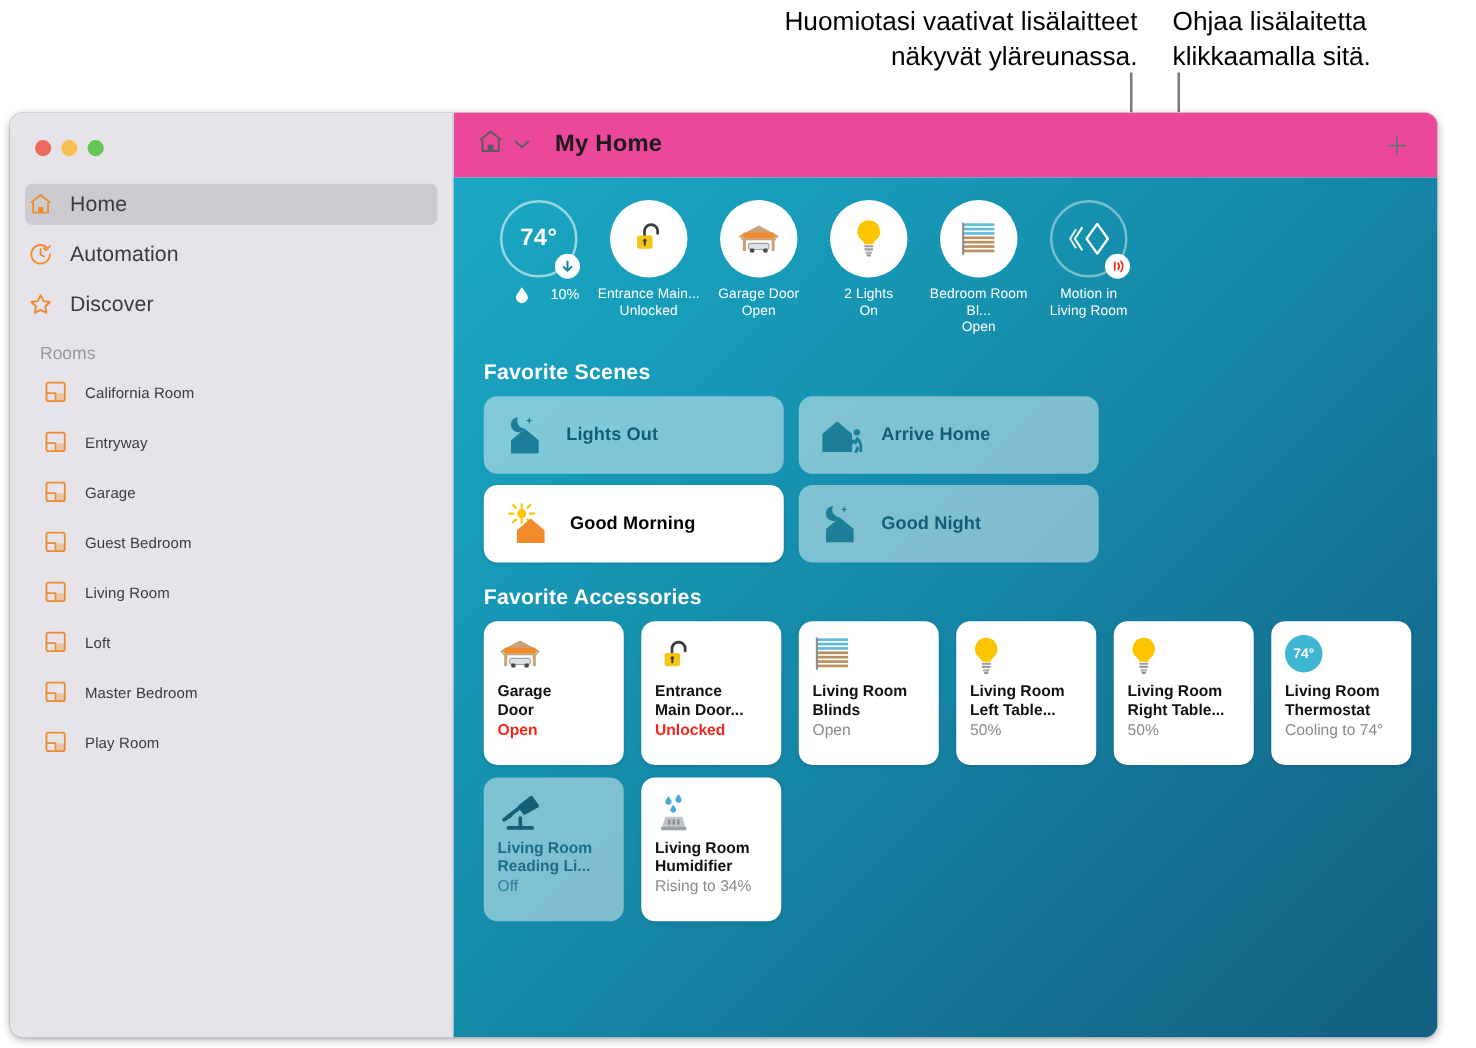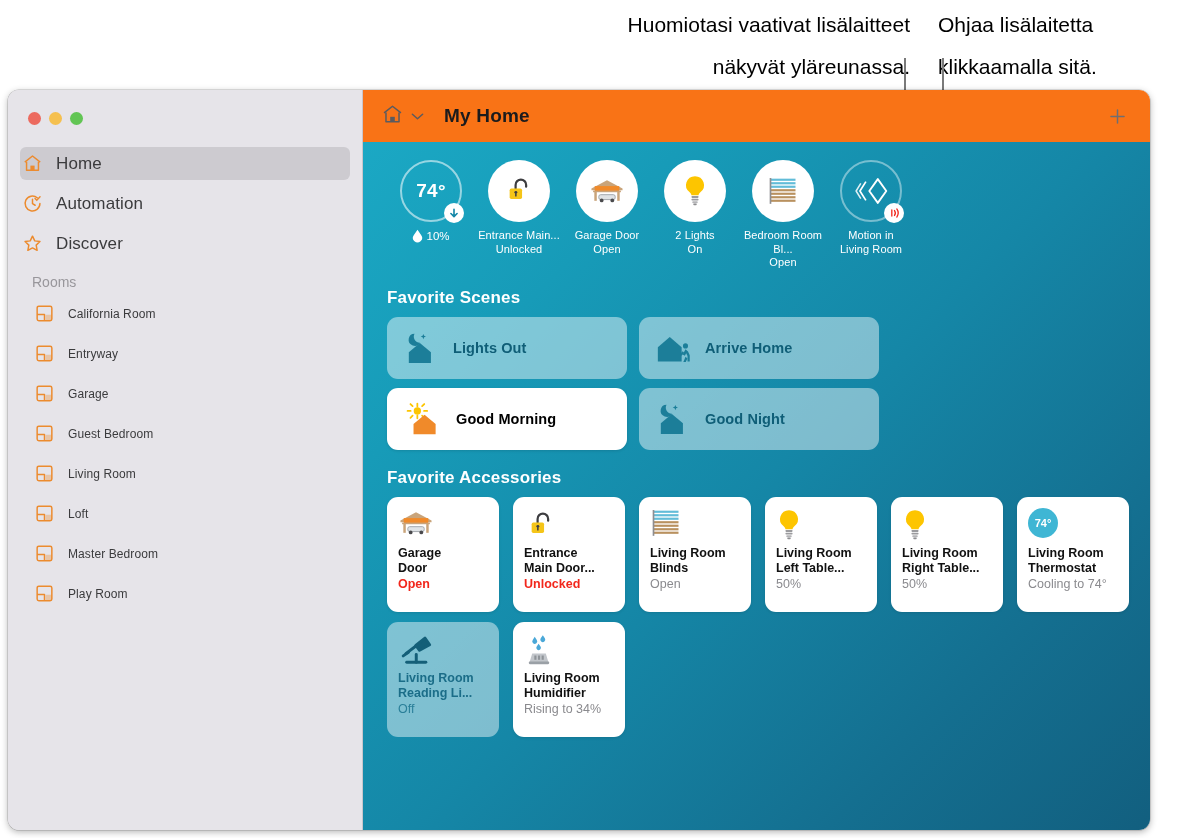--- a/index.html
+++ b/index.html
@@ -9,21 +9,21 @@
     font-family:"Liberation Sans",sans-serif;
     overflow:hidden;
     position:relative;
   }
 
   
   .callout{
     position:absolute;
     font-family:"Liberation Sans",sans-serif;
     font-size:21px;
-    line-height:42px;
+    line-height:28px;
     color:#000;
     white-space:pre-line;
   }
   #callout-left{ left:470px; top:4px; width:440px; text-align:right; }
   #callout-right{ left:938px; top:4px; width:245px; text-align:left; }
 
   .leader{ position:absolute; background:#7a7a7a; }
 
   
   #window{
@@ -71,21 +71,21 @@
     height:33px; margin:0 12px 7px 12px;
     padding-left:12px; border-radius:6px; box-sizing:border-box;
   }
   .roomrow .ico{ width:24px;height:24px;flex:0 0 24px;display:flex;align-items:center;justify-content:center;margin-right:12px; }
   .roomrow .lbl{ font-size:12px; color:#3b3b3d; letter-spacing:.1px; }
 
   
   #content{ flex:1; display:flex; flex-direction:column; background:#fff; min-width:0; }
   #toolbar{
     height:52px; flex:0 0 52px;
-    background:#f97316;
+    background:#ec4899;
     display:flex; align-items:center;
     padding:0 18px 0 18px;
     box-sizing:border-box;
   }
   #home-menu{ display:flex; align-items:center; gap:7px; cursor:default; }
   #toolbar-title{ font-size:19px; font-weight:bold; color:#1b1b1d; margin-left:20px; letter-spacing:.2px; }
   #add-btn{ margin-left:auto; width:30px;height:30px; display:flex;align-items:center;justify-content:center; }
 
   #canvas{
     flex:1; position:relative;
@@ -112,21 +112,21 @@
     width:20px;height:20px;border-radius:50%;
     display:flex;align-items:center;justify-content:center;
   }
   .status-badge.white{ background:#fff; }
   .status-label{
     margin-top:7px; font-size:11px; line-height:13.5px;
     color:#ffffff; text-align:center; white-space:pre-line; letter-spacing:.1px;
   }
   .status-label .sub{ display:block; }
   .hum-line{ display:flex; align-items:center; justify-content:center; gap:3px; margin-top:7px; }
-  .hum-line span{ font-size:11.5px; color:#fff; }
+  .hum-line span{ font-size:11.5px; color:#fff;margin-left:14px; }
 
   
   .sect-head{
     font-size:17px; font-weight:bold; color:#ffffff;
     margin:18px 0 9px 2px; letter-spacing:.2px;
   }
 
   
   #scenes-grid{ display:grid; grid-template-columns:240px 240px; gap:9px 12px; margin-left:2px; }
   .scene{

